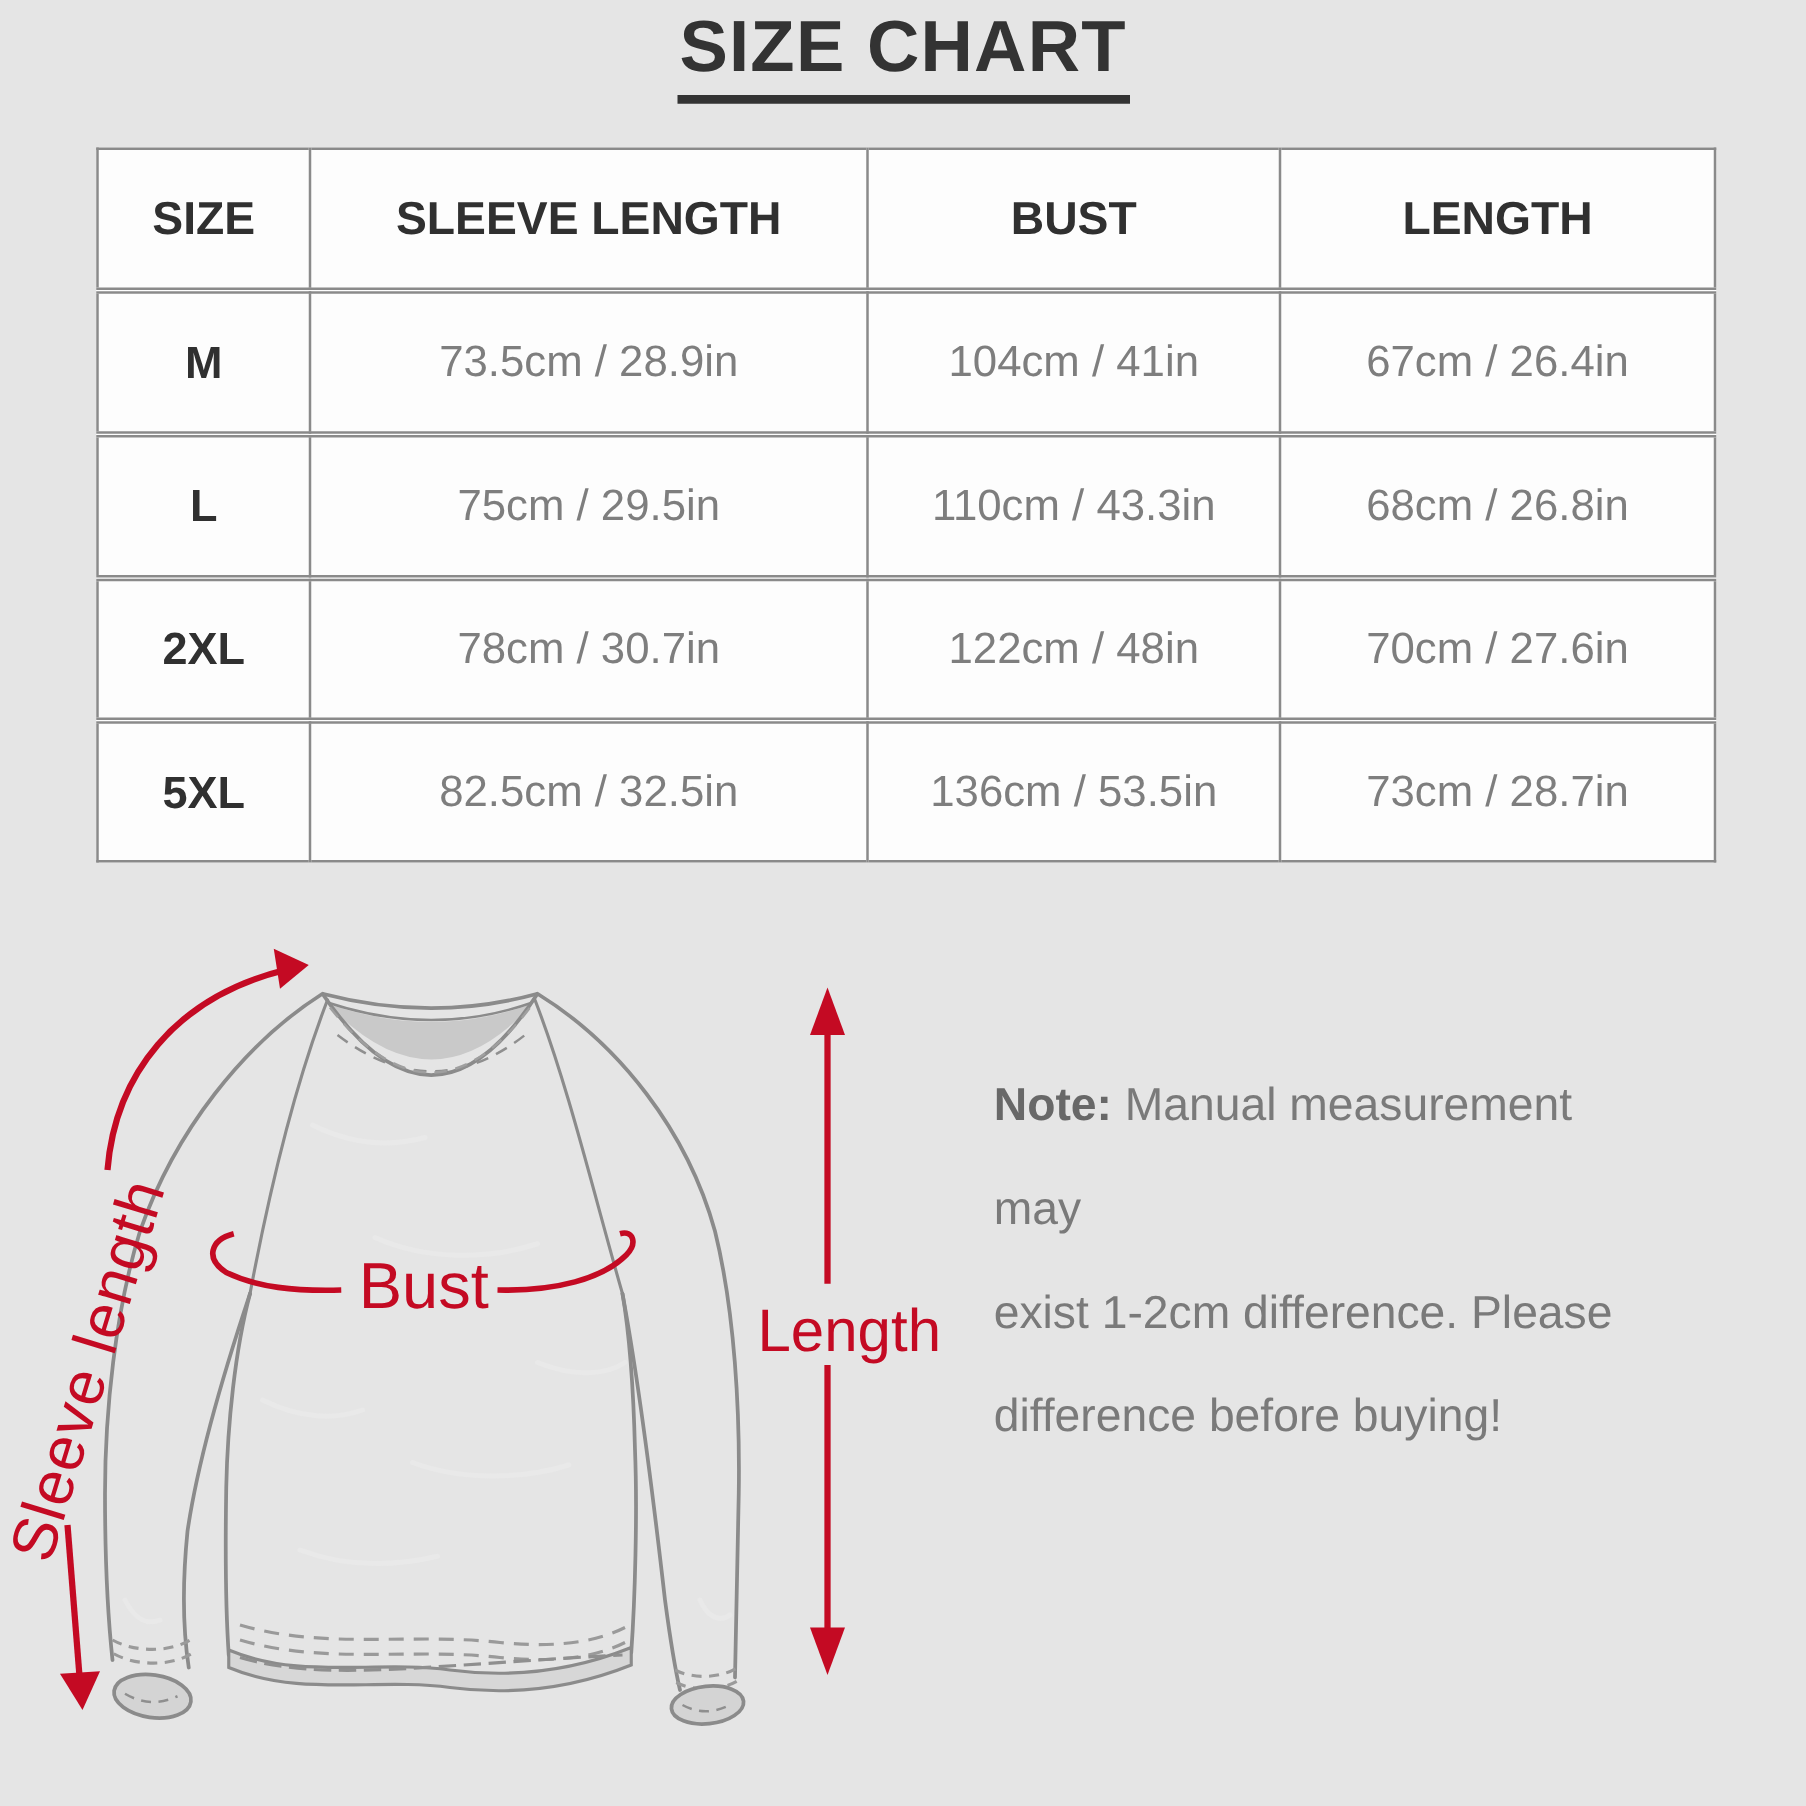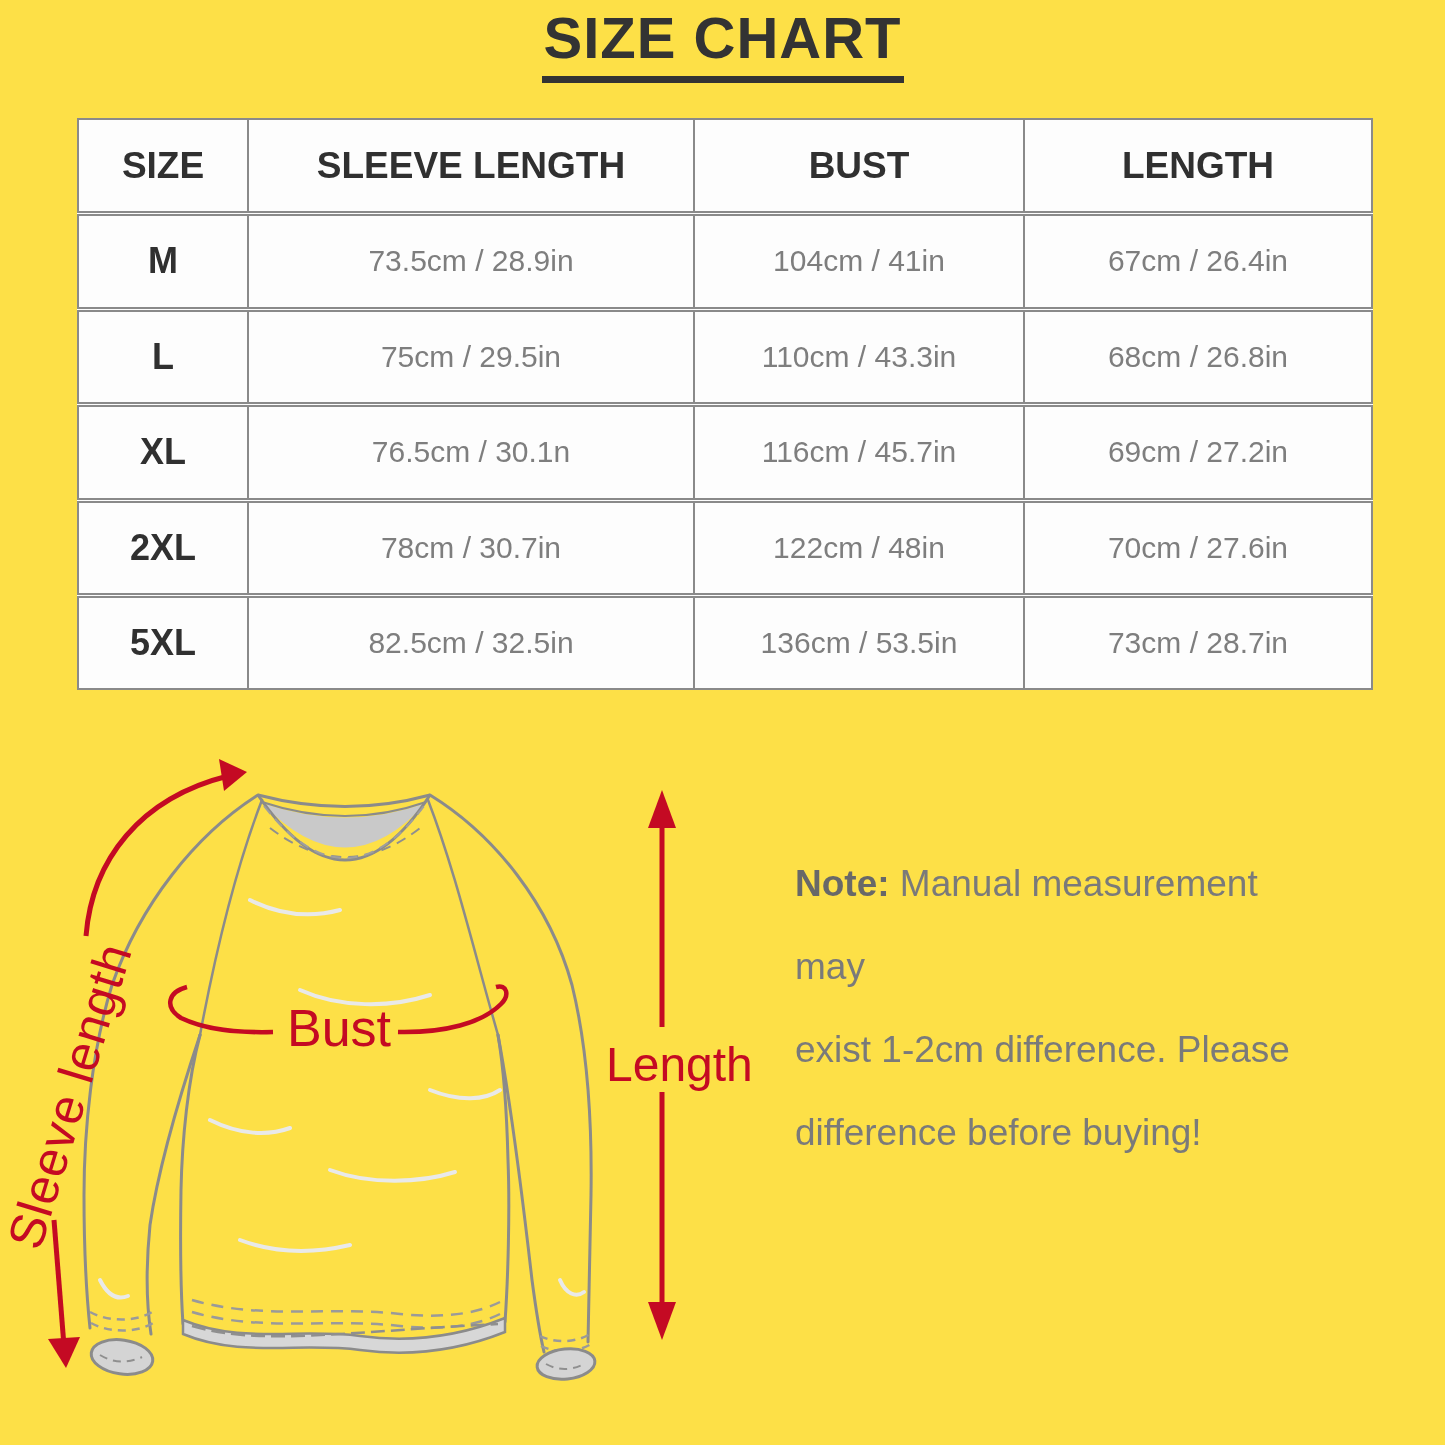--- a/index.html
+++ b/index.html
@@ -1,17 +1,17 @@
 <!DOCTYPE html>
 <html><head>
 <meta charset="utf-8">
 <style>
   html,body{margin:0;padding:0;background:#ffffff;}
   .canvas{
-    position:relative;width:1445px;height:1445px;background:#fde047;overflow:hidden;
+    position:relative;width:1445px;height:1445px;background:#e5e5e5;overflow:hidden;
     font-family:"Liberation Sans","DejaVu Sans",sans-serif;
   }
   
   .title-wrap{position:absolute;top:6px;left:0;width:100%;text-align:center;}
   .title{
     display:inline-block;font-size:58px;font-weight:bold;color:#333333;
     letter-spacing:1px;border-bottom:7px solid #333333;padding:0 2px 6px 2px;line-height:1.1;
   }
   
   .size-table{
@@ -20,21 +20,21 @@
     border:2px solid #8a8a8a;
   }
   .size-table col.c1{width:170px}
   .size-table col.c2{width:446px}
   .size-table col.c3{width:330px}
   .size-table col.c4{width:348px}
   .size-table th,.size-table td{
     text-align:center;vertical-align:middle;padding:0;background:#fdfdfd;
   }
   .size-table th{font-size:37px;font-weight:bold;color:#303030;height:70px;}
-  .size-table td{font-size:30px;color:#7e7e7e;height:69px;}
+  .size-table td{font-size:35px;color:#7e7e7e;height:69px;}
   .size-table td.size-col{font-weight:bold;color:#303030;font-size:36px;}
   .size-table th + th, .size-table td + td{border-left:2px solid #8a8a8a;}
   .size-table tr + tr{border-top:5px double #8a8a8a;}
   
   .note{
     position:absolute;left:795px;top:842px;width:500px;
     font-size:37px;line-height:83px;color:#7a7a7a;
   }
   .note .prefix{font-weight:bold;color:#686868;}
   
@@ -68,26 +68,20 @@
       <td class="size-col">M</td>
       <td>73.5cm / 28.9in</td>
       <td>104cm / 41in</td>
       <td>67cm / 26.4in</td>
     </tr>
     <tr>
       <td class="size-col">L</td>
       <td>75cm / 29.5in</td>
       <td>110cm / 43.3in</td>
       <td>68cm / 26.8in</td>
-    </tr>
-    <tr>
-      <td class="size-col">XL</td>
-      <td>76.5cm / 30.1n</td>
-      <td>116cm / 45.7in</td>
-      <td>69cm / 27.2in</td>
     </tr>
     <tr>
       <td class="size-col">2XL</td>
       <td>78cm / 30.7in</td>
       <td>122cm / 48in</td>
       <td>70cm / 27.6in</td>
     </tr>
     <tr>
       <td class="size-col">5XL</td>
       <td>82.5cm / 32.5in</td>

